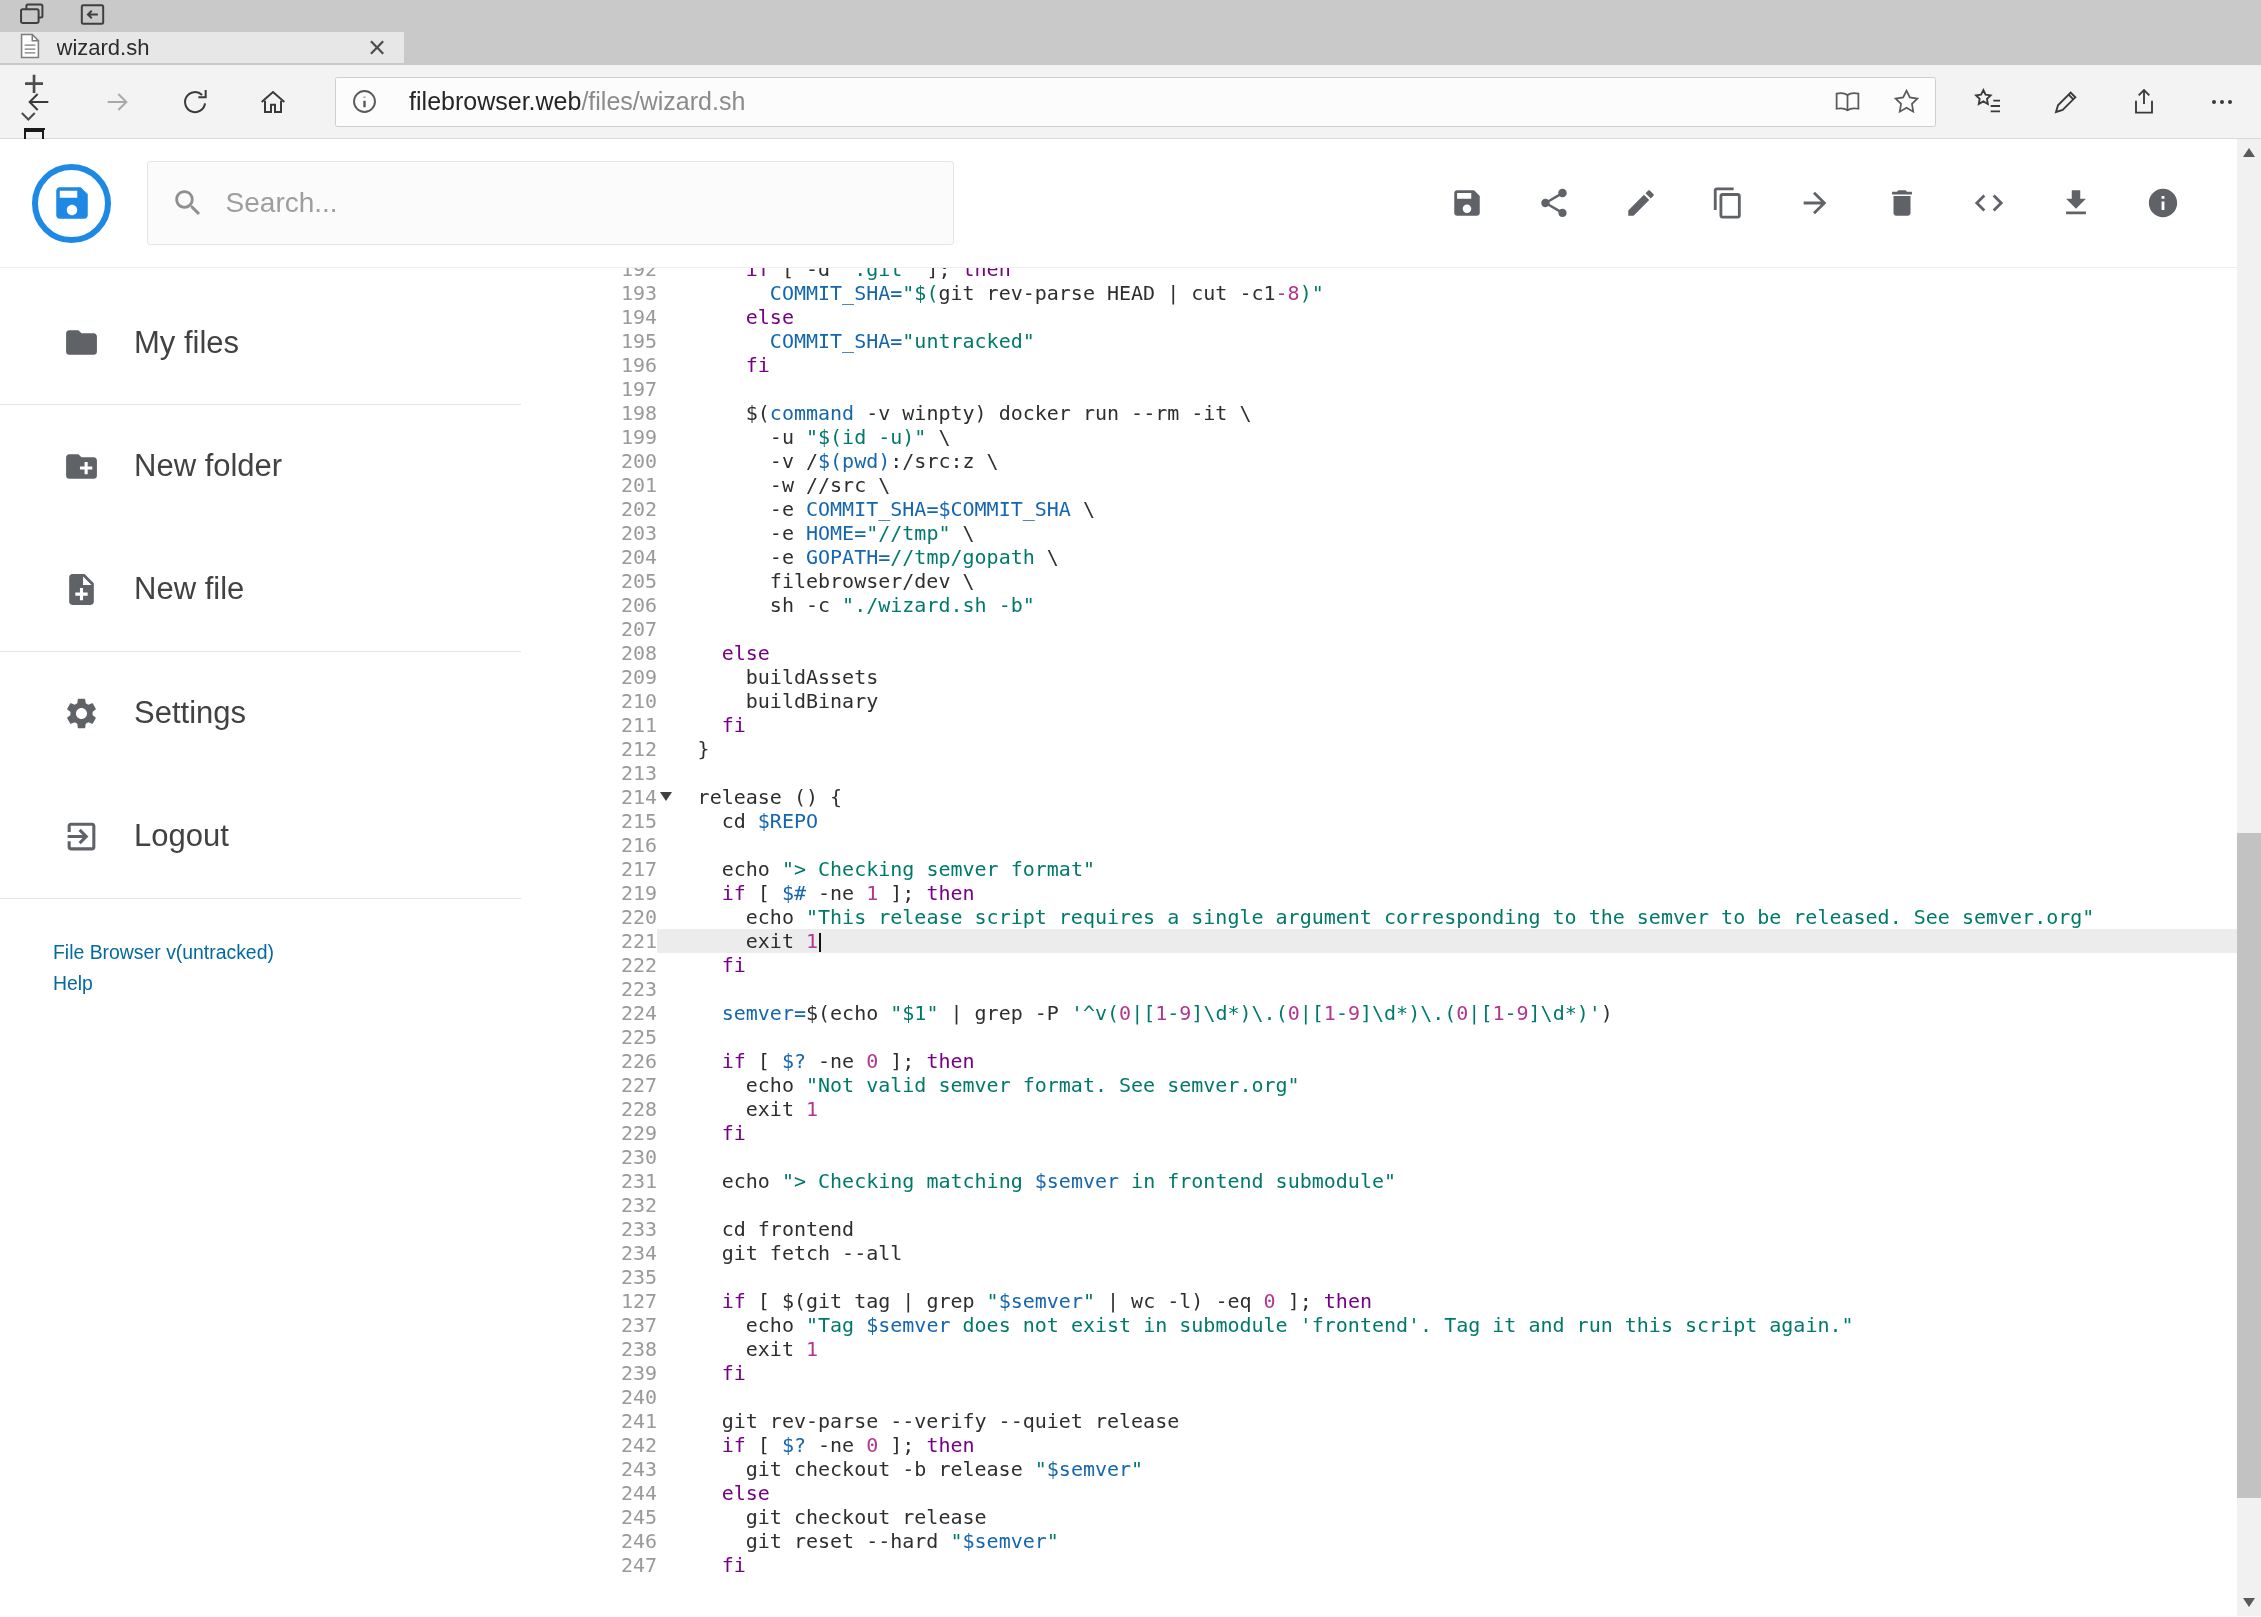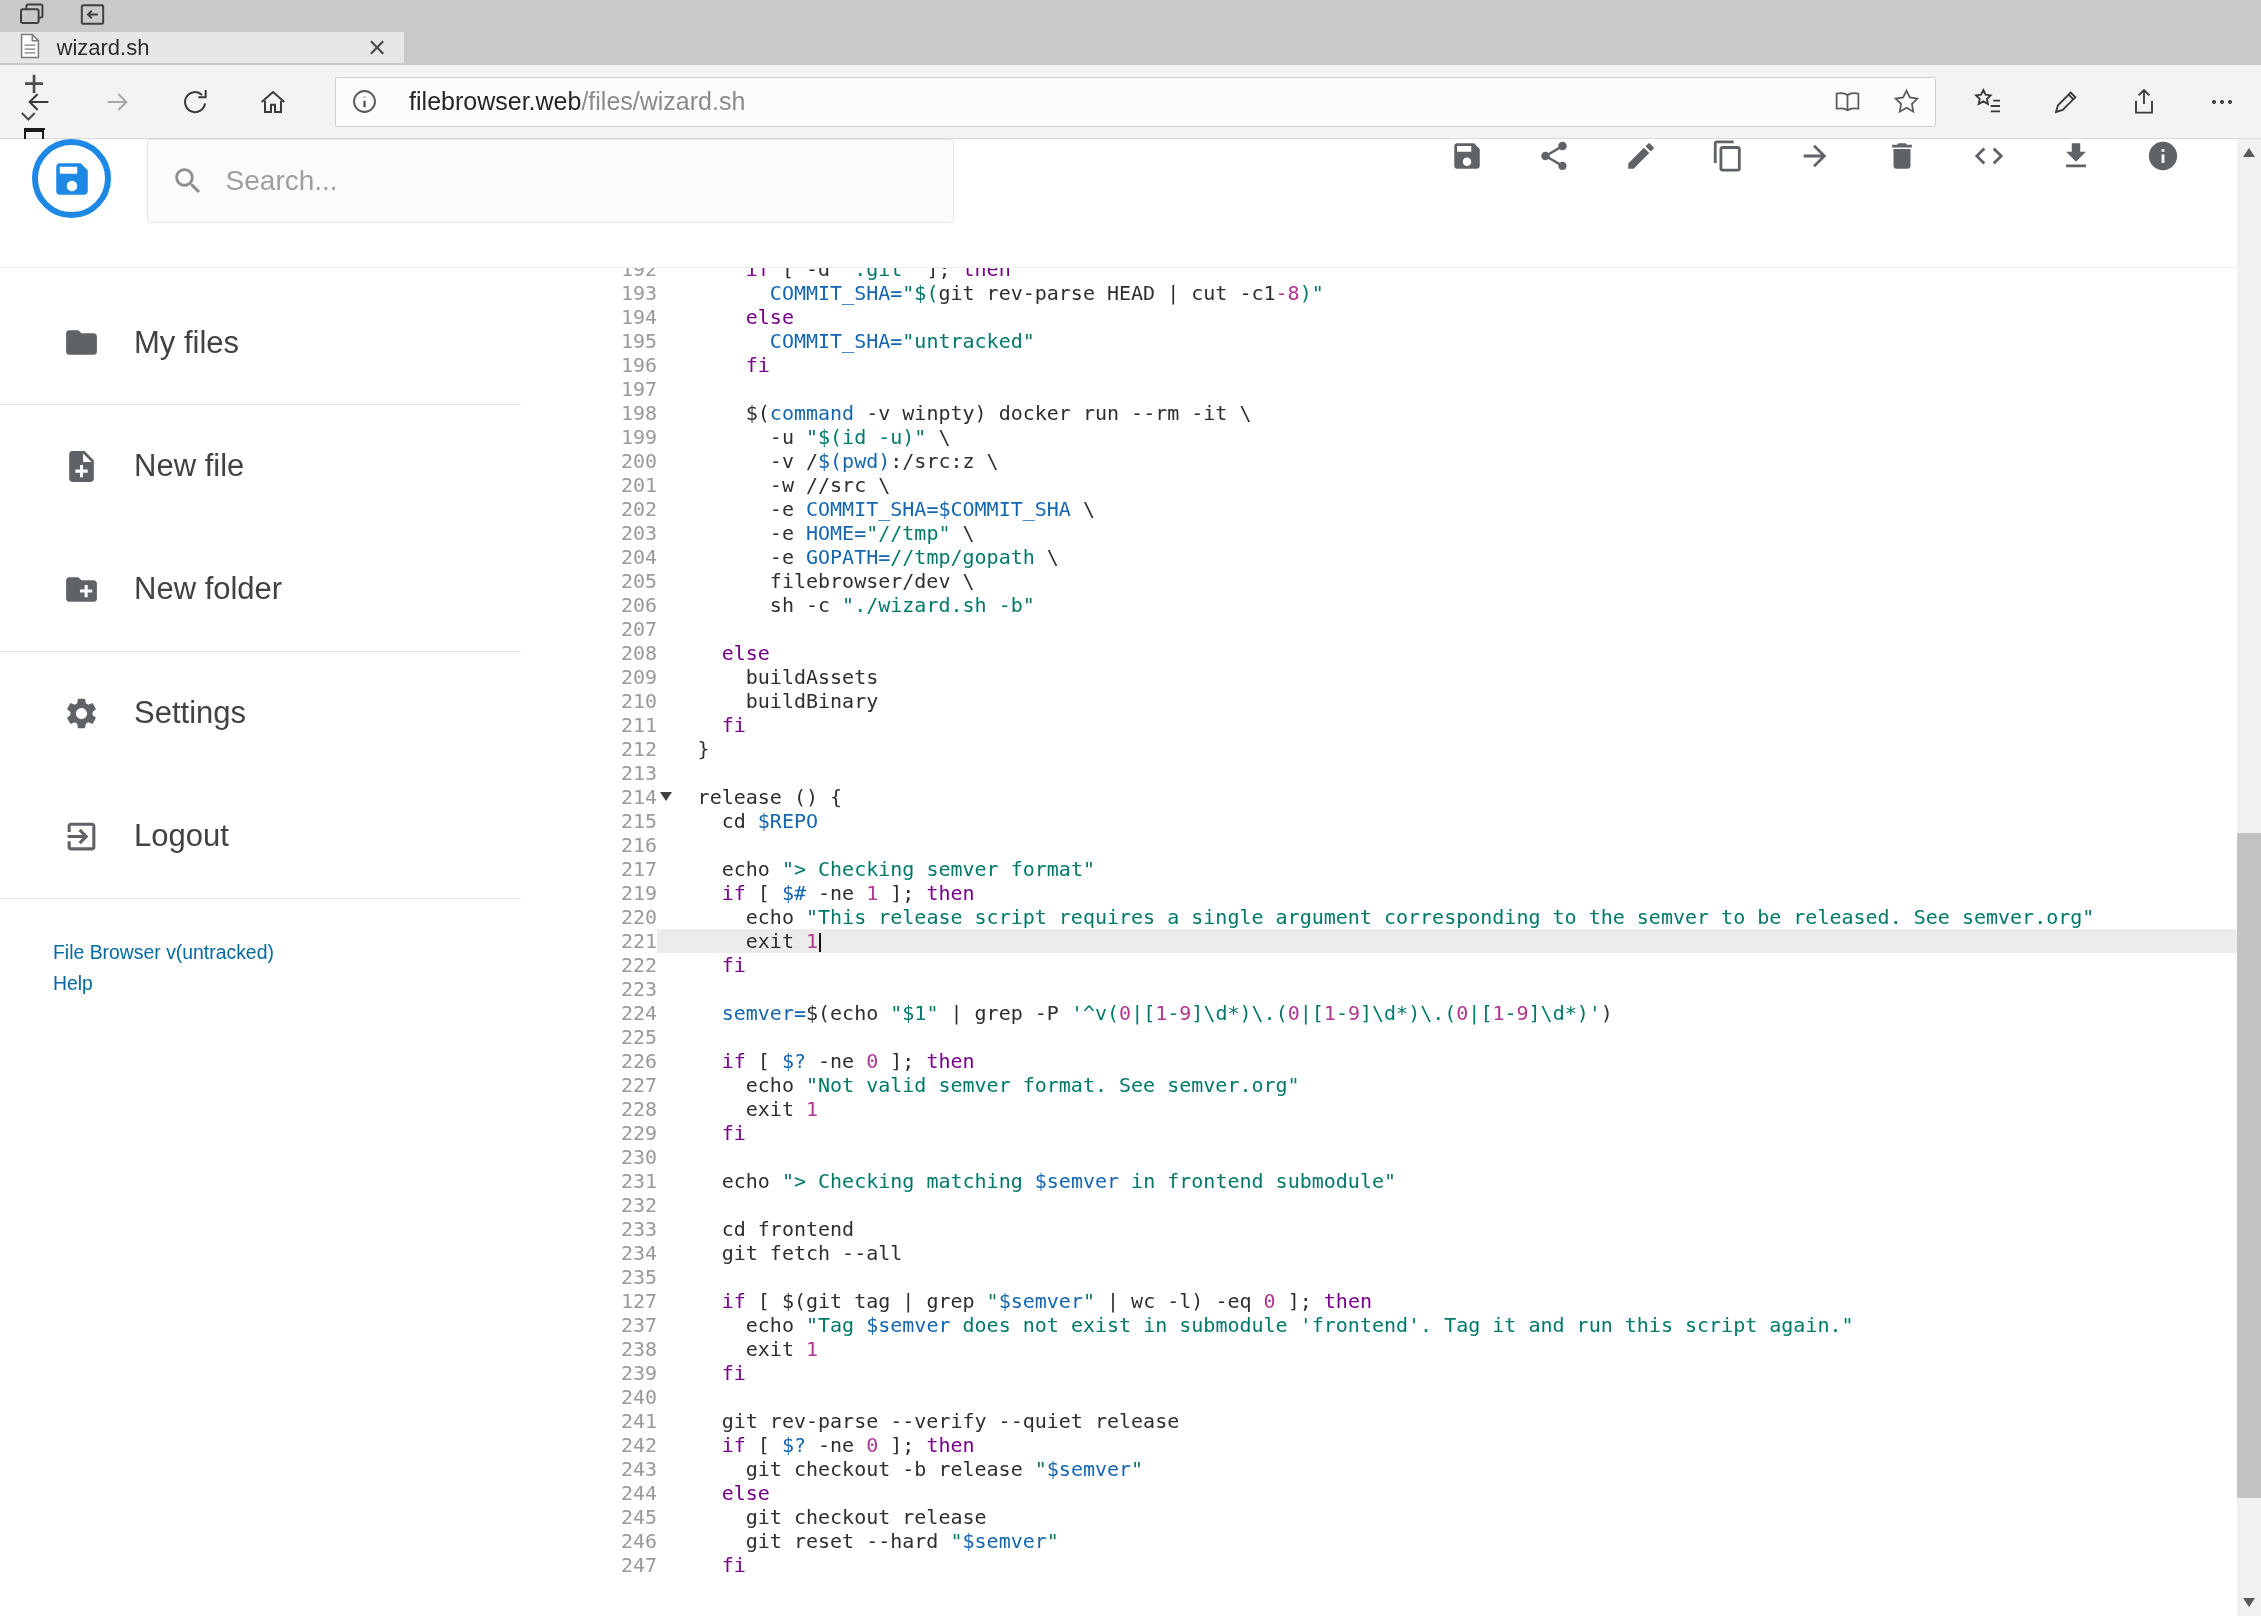--- a/index.html
+++ b/index.html
@@ -30,21 +30,21 @@
   .address { flex:1; height:50px; background:#fcfcfc; border:0.8px solid #cfcfcf; border-radius:2.4px;
              margin:0 13px 0 22.6px; display:flex; align-items:center; padding:0 14.5px; gap:30px; }
   .url { font-size:25px; white-space:nowrap; flex:1; }
   .url .host { color:#262626; }
   .url .path { color:#8b8b8b; }
   .addr-ico { color:#5a5a5a; display:flex; align-items:center; }
   .addr-ico svg { width:29px; height:29px; }
 
   
   .page { position:relative; height:1477px; background:#fff; }
-  .app-header { height:129px; display:flex; align-items:flex-start; padding:0 81px 0 32px; border-bottom:0.8px solid #ededed; }
+  .app-header { height:129px; display:flex; align-items:center; padding:0 81px 0 32px; border-bottom:0.8px solid #ededed; }
   .logo { width:79px; height:79px; border-radius:50%; border:6.5px solid #1e88e5; background:#fff;
           display:flex; align-items:center; justify-content:center; color:#1e88e5; flex:none; }
   .logo svg { width:42px; height:42px; }
   .search { margin-left:36px; width:807px; height:84px; background:#fbfbfb; border:1.6px solid #e4e4e4;
             border-radius:3.2px; display:flex; align-items:center; padding:0 22.6px; gap:21px; color:#8f8f8f; }
   .search svg { width:34px; height:34px; flex:none; }
   .search input { border:none; outline:none; background:transparent; font-size:28px; width:662px;
                   font-family:"Liberation Sans",sans-serif; color:#555; }
   .search input::placeholder { color:#9e9e9e; }
   .toolbar { margin-left:auto; display:flex; gap:53px; color:#5f6368; }
@@ -268,29 +268,29 @@
       <aside class="sidebar">
         <div class="sb-item">
           <svg viewBox="0 0 24 24" fill="currentColor">
               <path d="M10 4H4c-1.1 0-1.99.9-1.99 2L2 18c0 1.1.9 2 2 2h16c1.1 0 2-.9 2-2V8c0-1.1-.9-2-2-2h-8l-2-2z"></path>
             </svg>
           <span>My files</span>
         </div>
         <div class="sb-divider"></div>
         <div class="sb-item">
           <svg viewBox="0 0 24 24" fill="currentColor">
-              <path d="M14 2H6c-1.1 0-1.99.9-1.99 2L4 20c0 1.1.89 2 1.99 2H18c1.1 0 2-.9 2-2V8l-6-6zm2 14h-3v3h-2v-3H8v-2h3v-3h2v3h3v2zm-3-7V3.5L18.5 9H13z"></path>
-            </svg>
-          <span>New file</span>
+              <path d="M20 6h-8l-2-2H4c-1.11 0-1.99.89-1.99 2L2 18c0 1.11.89 2 2 2h16c1.11 0 2-.89 2-2V8c0-1.11-.89-2-2-2zm-1 8h-3v3h-2v-3h-3v-2h3V9h2v3h3v2z"></path>
+            </svg>
+          <span>New folder</span>
         </div>
         <div class="sb-item">
           <svg viewBox="0 0 24 24" fill="currentColor">
-              <path d="M20 6h-8l-2-2H4c-1.11 0-1.99.89-1.99 2L2 18c0 1.11.89 2 2 2h16c1.11 0 2-.89 2-2V8c0-1.11-.89-2-2-2zm-1 8h-3v3h-2v-3h-3v-2h3V9h2v3h3v2z"></path>
-            </svg>
-          <span>New folder</span>
+              <path d="M14 2H6c-1.1 0-1.99.9-1.99 2L4 20c0 1.1.89 2 1.99 2H18c1.1 0 2-.9 2-2V8l-6-6zm2 14h-3v3h-2v-3H8v-2h3v-3h2v3h3v2zm-3-7V3.5L18.5 9H13z"></path>
+            </svg>
+          <span>New file</span>
         </div>
         <div class="sb-divider"></div>
         <div class="sb-item">
           <svg viewBox="0 0 24 24" fill="currentColor">
               <path d="M19.14 12.94c.04-.3.06-.61.06-.94 0-.32-.02-.64-.07-.94l2.03-1.58c.18-.14.23-.41.12-.61l-1.92-3.32c-.12-.22-.37-.29-.59-.22l-2.39.96c-.5-.38-1.03-.7-1.62-.94l-.36-2.54c-.04-.24-.24-.41-.48-.41h-3.84c-.24 0-.43.17-.47.41l-.36 2.54c-.59.24-1.13.57-1.62.94l-2.39-.96c-.22-.08-.47 0-.59.22L2.74 8.87c-.12.21-.08.47.12.61l2.03 1.58c-.05.3-.09.63-.09.94s.02.64.07.94l-2.03 1.58c-.18.14-.23.41-.12.61l1.92 3.32c.12.22.37.29.59.22l2.39-.96c.5.38 1.03.7 1.62.94l.36 2.54c.05.24.24.41.48.41h3.84c.24 0 .44-.17.47-.41l.36-2.54c.59-.24 1.13-.56 1.62-.94l2.39.96c.22.08.47 0 .59-.22l1.92-3.32c.12-.22.07-.47-.12-.61l-2.01-1.58zM12 15.6c-1.98 0-3.6-1.62-3.6-3.6s1.62-3.6 3.6-3.6 3.6 1.62 3.6 3.6-1.62 3.6-3.6 3.6z"></path>
             </svg>
           <span>Settings</span>
         </div>
         <div class="sb-item">
           <svg viewBox="0 0 24 24" fill="currentColor">

